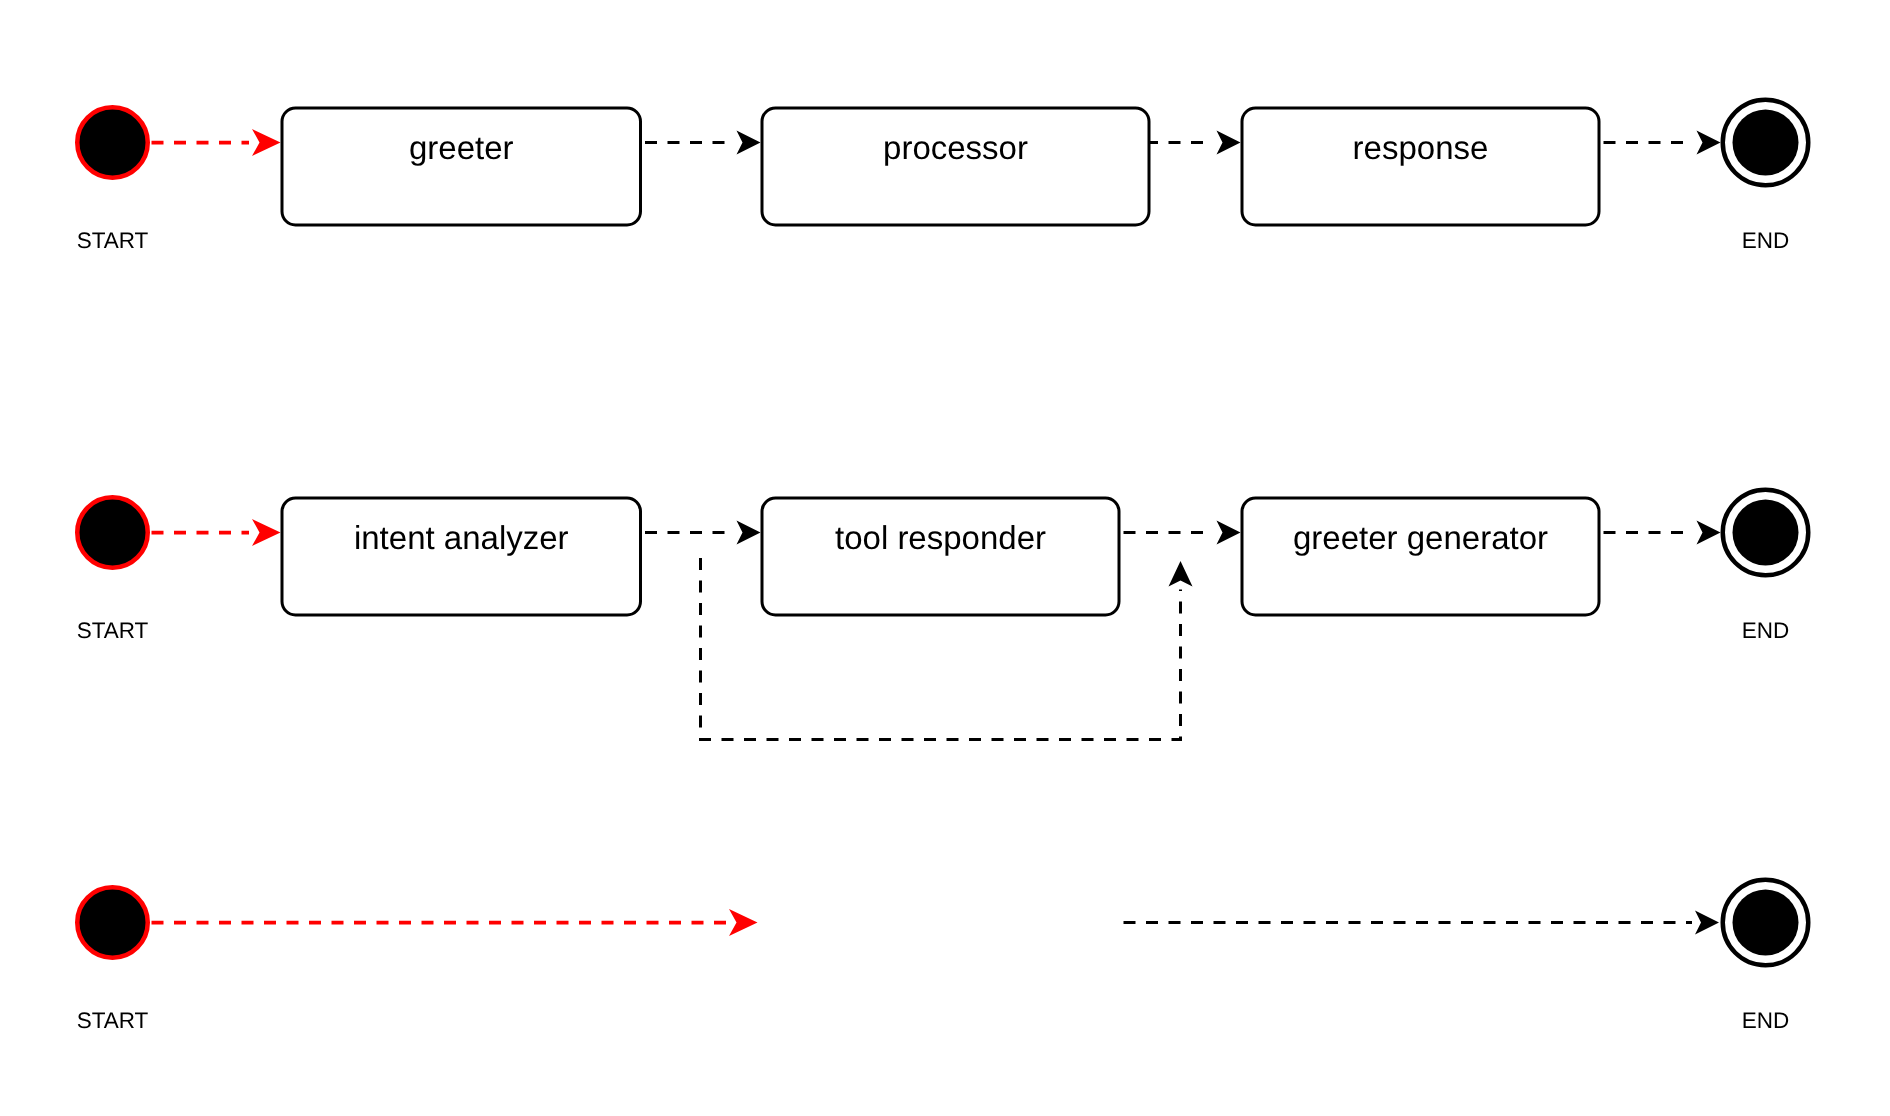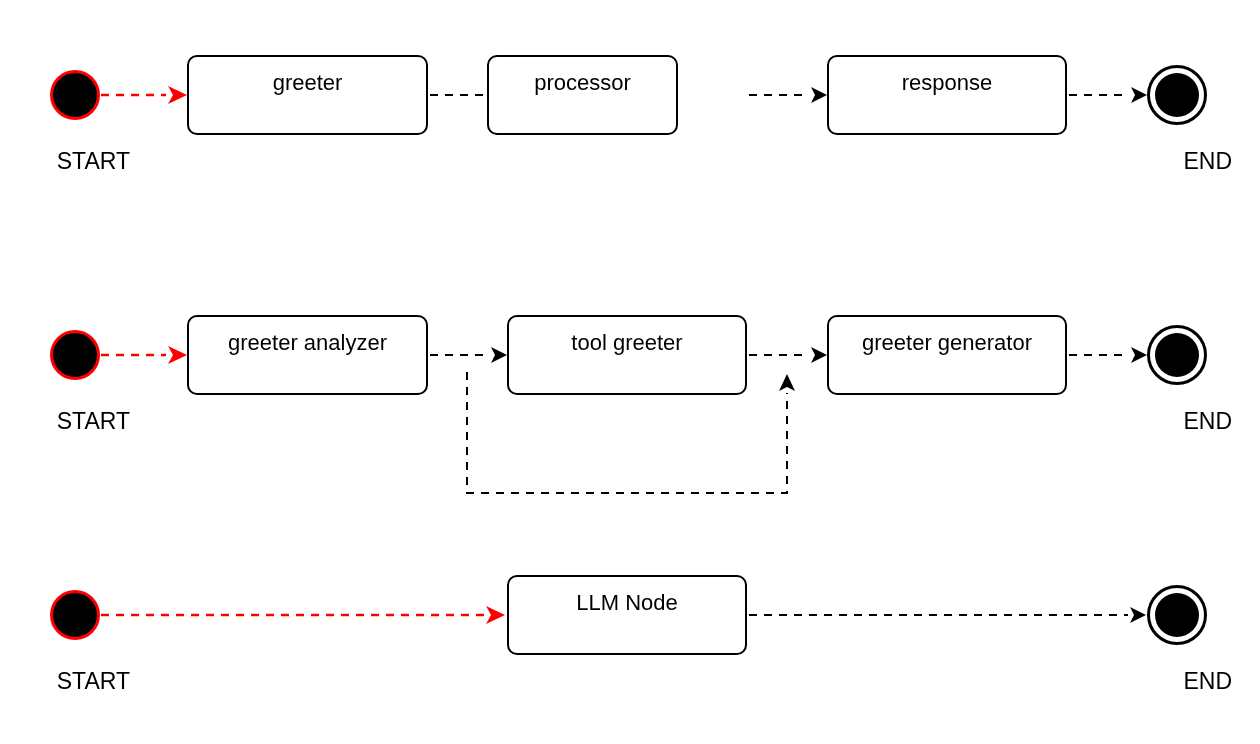--- a/index.html
+++ b/index.html
@@ -27,36 +27,37 @@
   .node-box{
     position:absolute;
     height:80px;
     background:var(--node-fill);
     border:2px solid var(--node-border);
     border-radius:10px;
     display:flex;justify-content:center;align-items:flex-start;
     padding-top:13px;
     font-size:22px;line-height:26px;
     white-space:nowrap;
+    margin-top:16px;
   }
   .start-circle{
     position:absolute;width:50px;height:50px;border-radius:50%;
     background:var(--terminal-fill);
     border:3px solid var(--accent-red);
   }
   .end-circle{
     position:absolute;width:60px;height:60px;border-radius:50%;
     background:var(--background);
     border:3px solid var(--node-border);
     display:flex;align-items:center;justify-content:center;
   }
   .end-inner{width:44px;height:44px;border-radius:50%;background:var(--terminal-fill);}
   .term-label{
-    position:absolute;width:110px;text-align:right;
-    font-size:23px;line-height:26px;
+    position:absolute;width:110px;text-align:center;
+    font-size:15px;line-height:26px;
   }
 </style>
 </head>
 <body>
 
 <div class="canvas">
 
   <svg class="edges" viewBox="0 0 1260 744" xmlns="http://www.w3.org/2000/svg">
 
     <g>
@@ -106,55 +107,52 @@
       <path class="head" d="M1146 615 L1130 607 L1134 615 L1130 623 Z"></path>
     </g>
   </svg>
 
   <div class="start-circle" style="left:50px;top:70px"></div>
   <div class="term-label" style="left:20px;top:148px">START</div>
 
   <div class="node-box" style="left:187px;top:55px;width:241px">
     <span>greeter</span>
   </div>
-  <div class="node-box" style="left:487px;top:55px;width:191px">
+  <div class="node-box" style="left:507px;top:55px;width:260px">
     <span>processor</span>
   </div>
   <div class="node-box" style="left:827px;top:55px;width:240px">
     <span>response</span>
   </div>
 
   <div class="end-circle" style="left:1147px;top:65px">
     <div class="end-inner"></div>
   </div>
   <div class="term-label" style="left:1122px;top:148px">END</div>
 
   <div class="start-circle" style="left:50px;top:330px"></div>
   <div class="term-label" style="left:20px;top:408px">START</div>
 
   <div class="node-box" style="left:187px;top:315px;width:241px">
-    <span>greeter analyzer</span>
+    <span>intent analyzer</span>
   </div>
   <div class="node-box" style="left:507px;top:315px;width:240px">
-    <span>tool greeter</span>
+    <span>tool responder</span>
   </div>
   <div class="node-box" style="left:827px;top:315px;width:240px">
     <span>greeter generator</span>
   </div>
 
   <div class="end-circle" style="left:1147px;top:325px">
     <div class="end-inner"></div>
   </div>
   <div class="term-label" style="left:1122px;top:408px">END</div>
 
   <div class="start-circle" style="left:50px;top:590px"></div>
   <div class="term-label" style="left:20px;top:668px">START</div>
 
-  <div class="node-box" style="left:507px;top:575px;width:240px">
-    <span>LLM Node</span>
-  </div>
 
   <div class="end-circle" style="left:1147px;top:585px">
     <div class="end-inner"></div>
   </div>
   <div class="term-label" style="left:1122px;top:668px">END</div>
 
 </div>
 
 </body></html>

